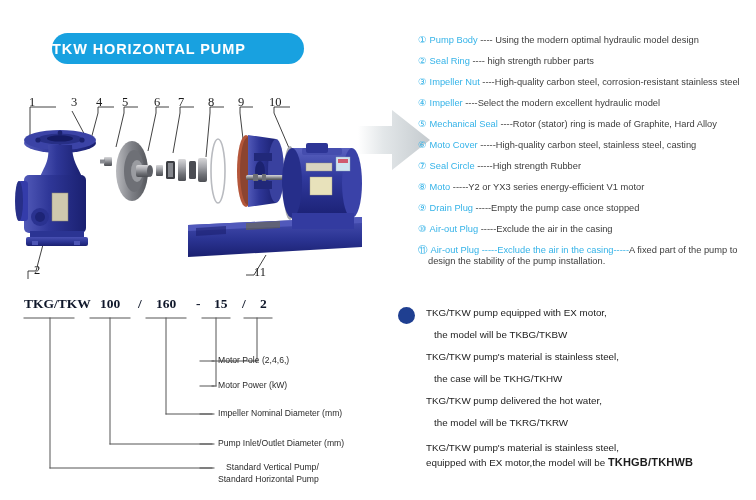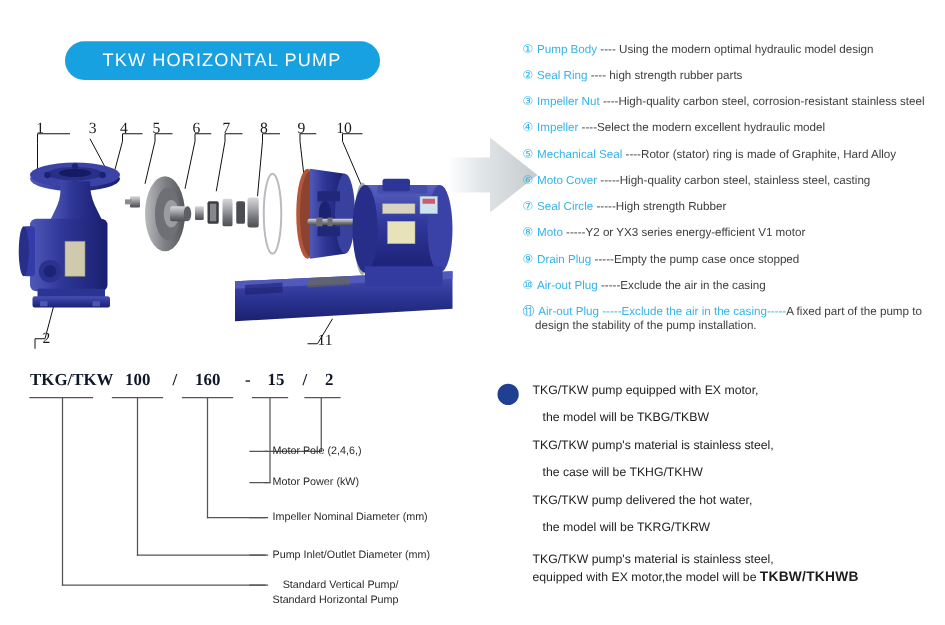--- a/index.html
+++ b/index.html
@@ -13,22 +13,22 @@
   }
   .page{position:absolute;left:0;top:0;width:756px;height:500px;}
 
   
   .title-pill{
     position:absolute;left:52px;top:33px;width:252px;height:31px;
     background:#18a1e0;border-radius:16px;
     display:flex;align-items:center;
   }
   .title-pill .ttl{
-    color:#ffffff;font-size:14.5px;font-weight:normal;letter-spacing:.9px;
-    padding-left:30px;white-space:nowrap;
+    color:#ffffff;font-size:14.5px;font-weight:bold;letter-spacing:.9px;
+    white-space:nowrap;
   }
 
   
   .explode{position:absolute;left:10px;top:95px;width:380px;height:195px;}
   .explode svg{display:block;}
 
   .callout{
     position:absolute;font-size:12.5px;color:#1a1a1a;
     font-family:"Liberation Serif","DejaVu Serif",serif;
   }
@@ -329,21 +329,21 @@
     <div class="bullet-dot"></div>
     <div class="bullet-lines">
       <div class="b-line">TKG/TKW pump equipped with EX motor,</div>
       <div class="b-line indent">the model will be TKBG/TKBW</div>
       <div class="b-line">TKG/TKW pump's material is stainless steel,</div>
       <div class="b-line indent">the case will be TKHG/TKHW</div>
       <div class="b-line">TKG/TKW pump delivered the hot water,</div>
       <div class="b-line indent">the model will be TKRG/TKRW</div>
       <div class="b-line tight" style="margin-top:6px;">TKG/TKW pump's material is stainless steel,</div>
       <div class="b-line tight">
-        <span>equipped with EX motor,the model will be </span><span class="big">TKBW/TKHWB</span>
+        <span>equipped with EX motor,the model will be </span><span class="big">TKHGB/TKHWB</span>
       </div>
     </div>
   </div>
 
   <div class="model">
 
     <div class="code">
       <span style="left:10px;">TKG/TKW</span>
       <span style="left:86px;">100</span>
       <span style="left:124px;">/</span>

